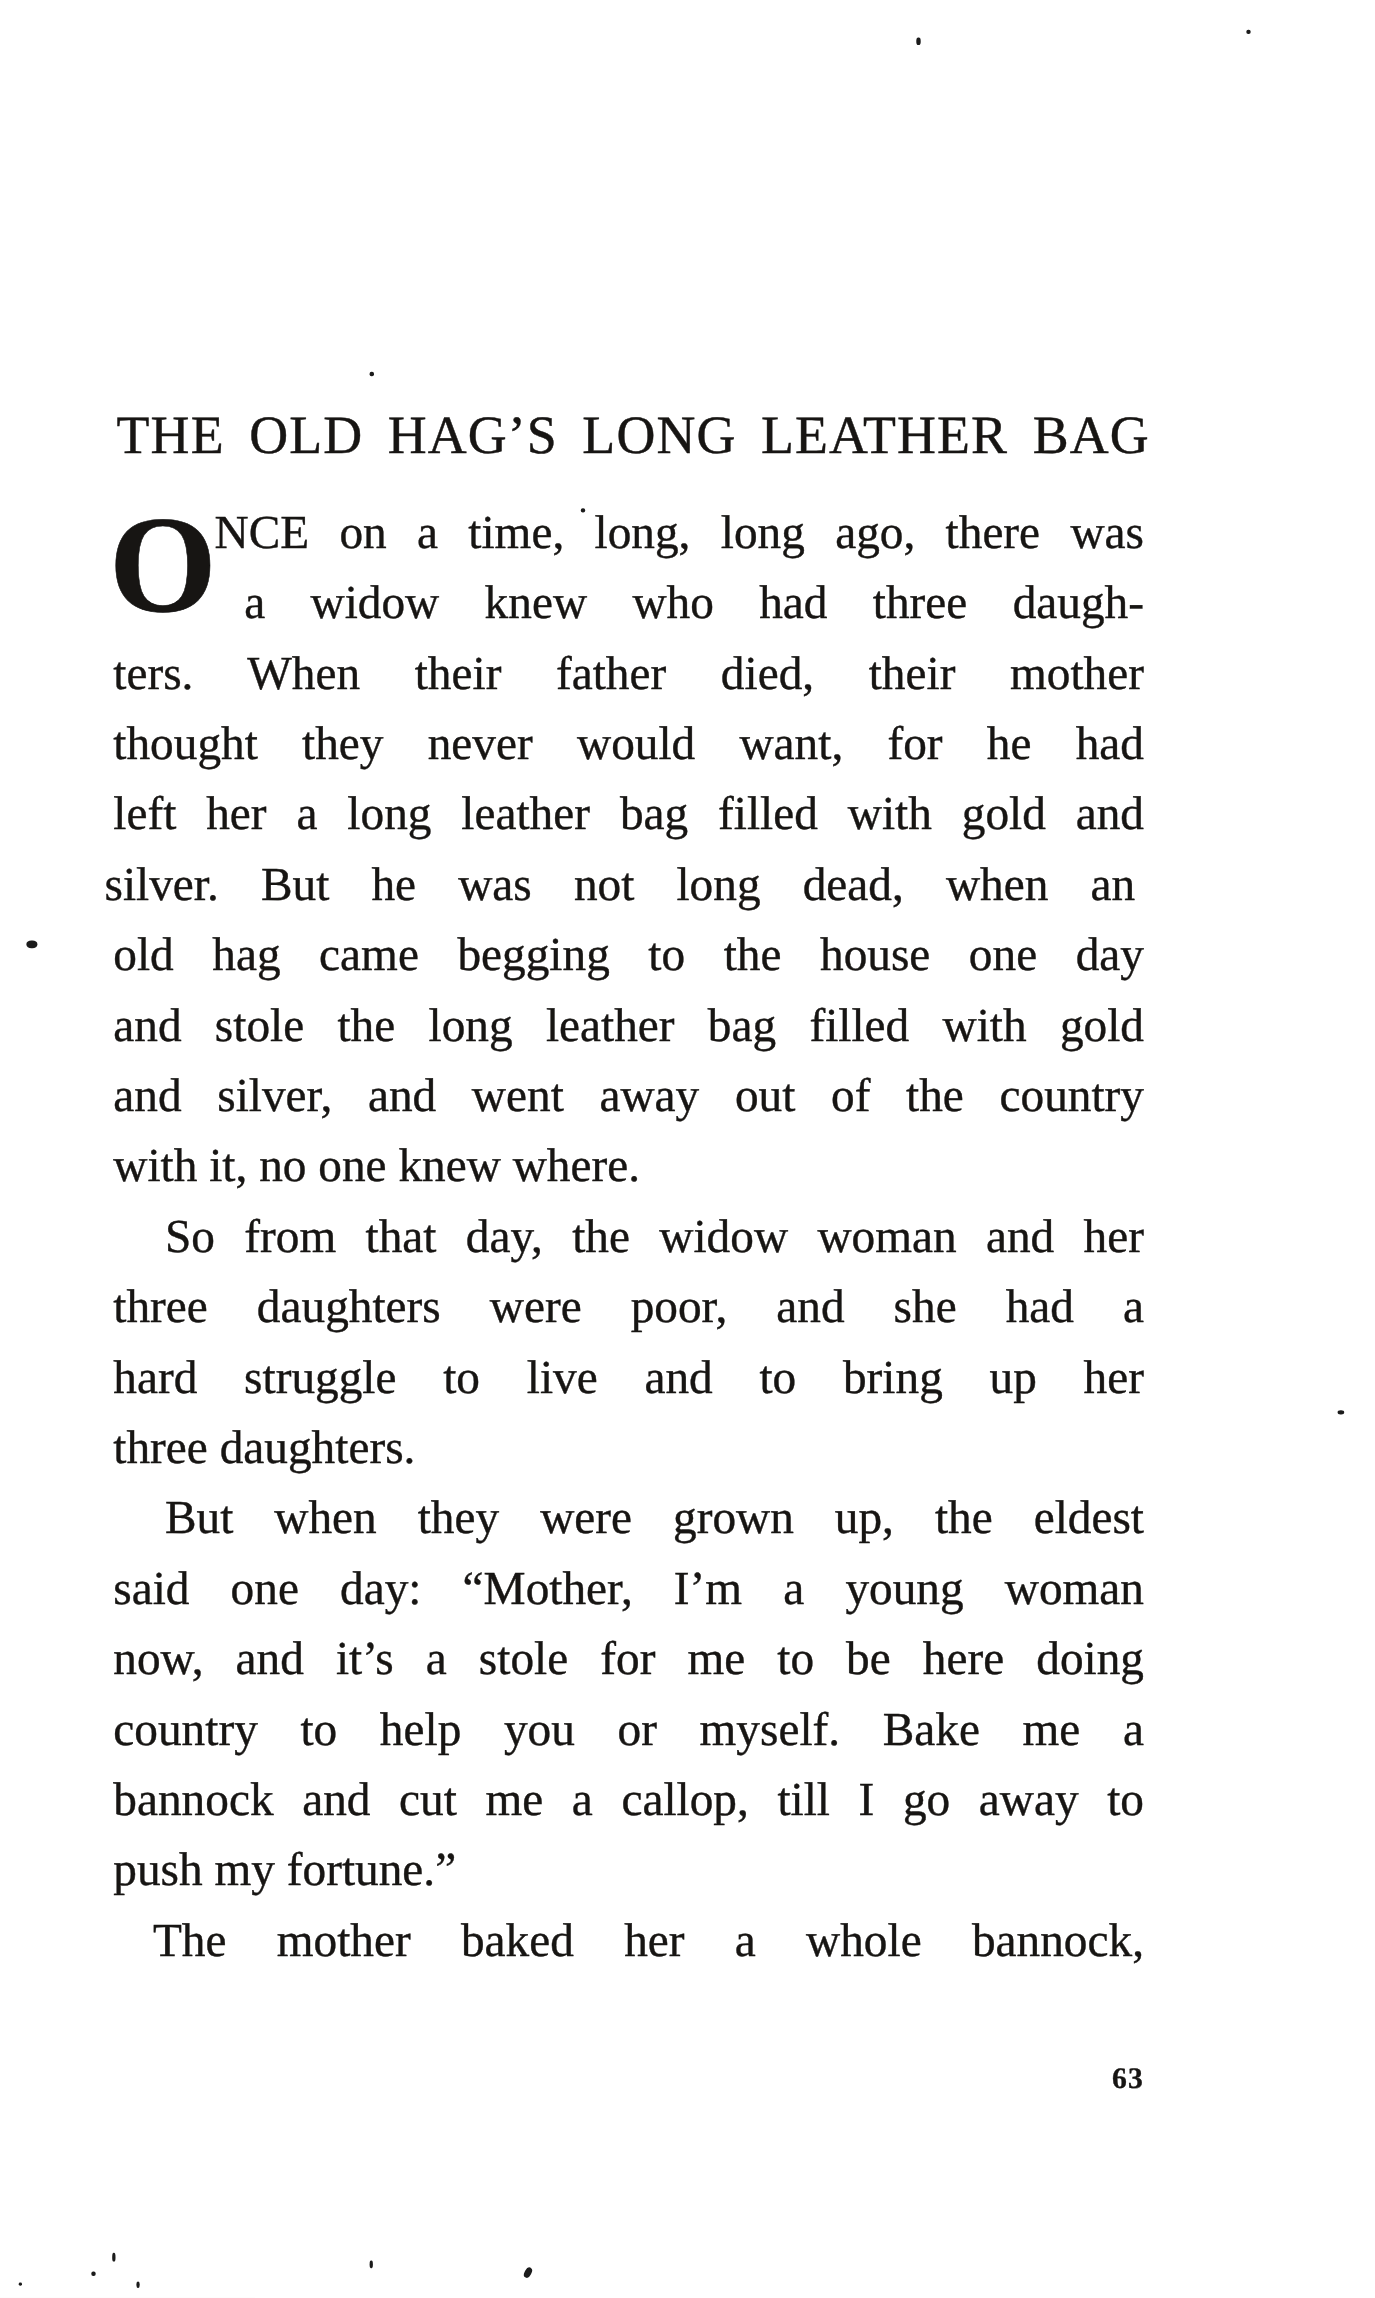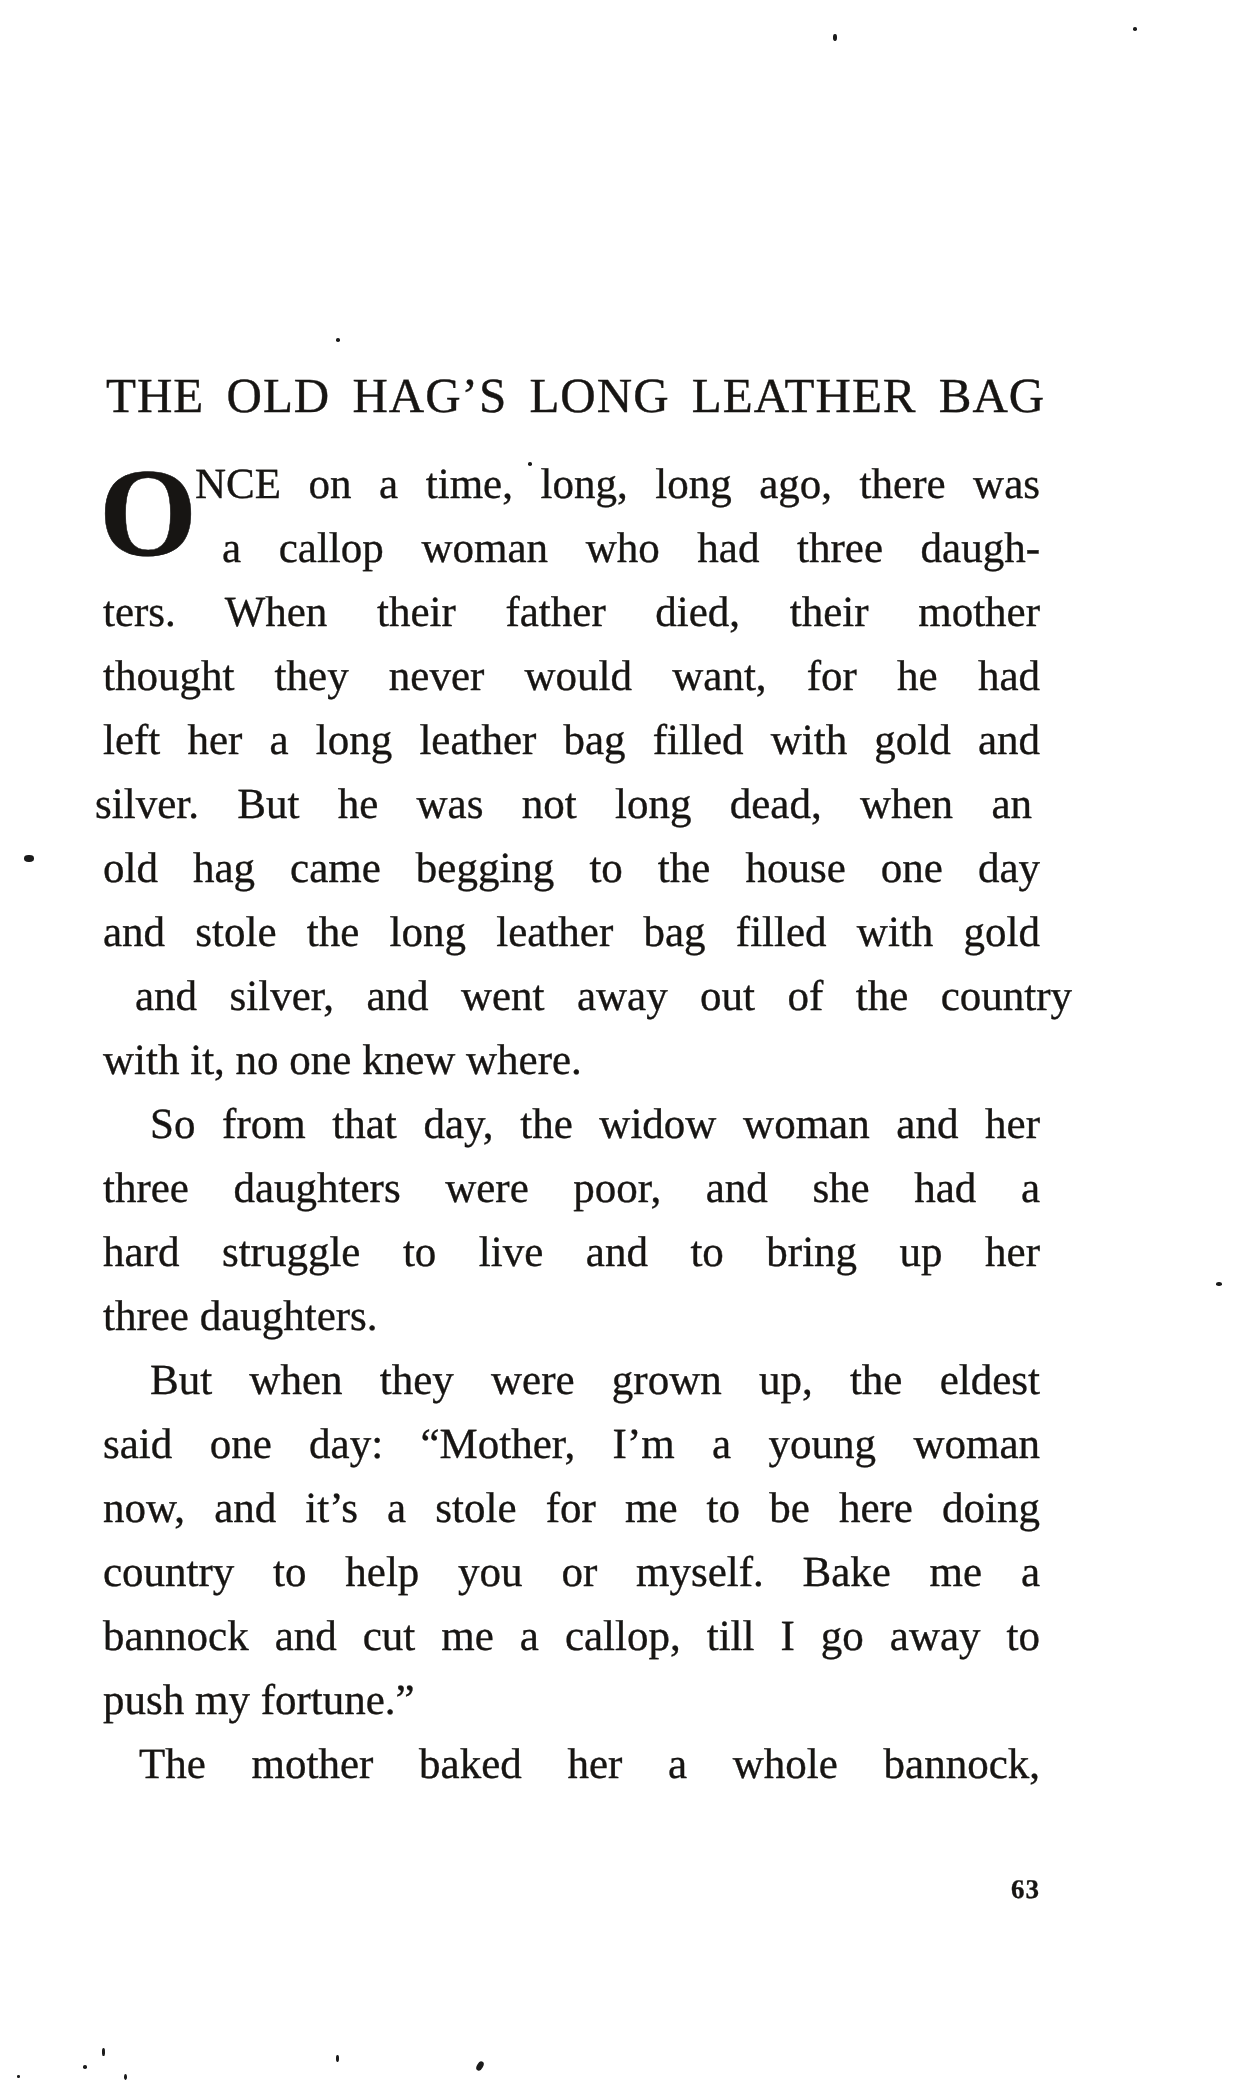--- a/index.html
+++ b/index.html
@@ -71,28 +71,28 @@
   <div class="speck" style="left:17px;top:2075px;width:3px;height:3px;"></div>
   <div class="speck" style="left:124px;top:2074px;width:3px;height:6px;"></div>
   <div class="speck" style="left:336px;top:2055px;width:3px;height:7px;"></div>
   <div class="speck" style="left:477px;top:2061px;width:6px;height:10px;transform:rotate(28deg);"></div>
 
   <div class="title">THE OLD HAG’S LONG LEATHER BAG</div>
 
   <div class="dropcap">O</div>
 
   <div class="line j" style="left:195px;top:463px;width:845px;">NCE on a time, long, long ago, there was</div>
-  <div class="line j" style="left:222px;top:527px;width:818px;">a callop woman who had three daugh-</div>
+  <div class="line j" style="left:222px;top:527px;width:818px;">a widow knew who had three daugh-</div>
   <div class="line j" style="left:103px;top:591px;width:937px;">ters.  When their father died, their mother</div>
   <div class="line j" style="left:103px;top:655px;width:937px;">thought they never would want, for he had</div>
   <div class="line j" style="left:103px;top:719px;width:937px;">left her a long leather bag filled with gold and</div>
   <div class="line j" style="left:95px;top:783px;width:937px;">silver.  But he was not long dead, when an</div>
   <div class="line j" style="left:103px;top:847px;width:937px;">old hag came begging to the house one day</div>
   <div class="line j" style="left:103px;top:911px;width:937px;">and stole the long leather bag filled with gold</div>
-  <div class="line j" style="left:103px;top:975px;width:937px;margin-left:32px;">and silver, and went away out of the country</div>
+  <div class="line j" style="left:103px;top:975px;width:937px;">and silver, and went away out of the country</div>
   <div class="line" style="left:103px;top:1039px;text-align:right;">with it, no one knew where.</div>
   <div class="line j" style="left:150px;top:1103px;width:890px;">So from that day, the widow woman and her</div>
   <div class="line j" style="left:103px;top:1167px;width:937px;">three daughters were poor, and she had a</div>
   <div class="line j" style="left:103px;top:1231px;width:937px;">hard struggle to live and to bring up her</div>
   <div class="line" style="left:103px;top:1295px;">three daughters.</div>
   <div class="line j" style="left:150px;top:1359px;width:890px;">But when they were grown up, the eldest</div>
   <div class="line j" style="left:103px;top:1423px;width:937px;">said one day: “Mother, I’m a young woman</div>
   <div class="line j" style="left:103px;top:1487px;width:937px;">now, and it’s a stole for me to be here doing</div>
   <div class="line j" style="left:103px;top:1551px;width:937px;">country to help you or myself.  Bake me a</div>
   <div class="line j" style="left:103px;top:1615px;width:937px;">bannock and cut me a callop, till I go away to</div>

